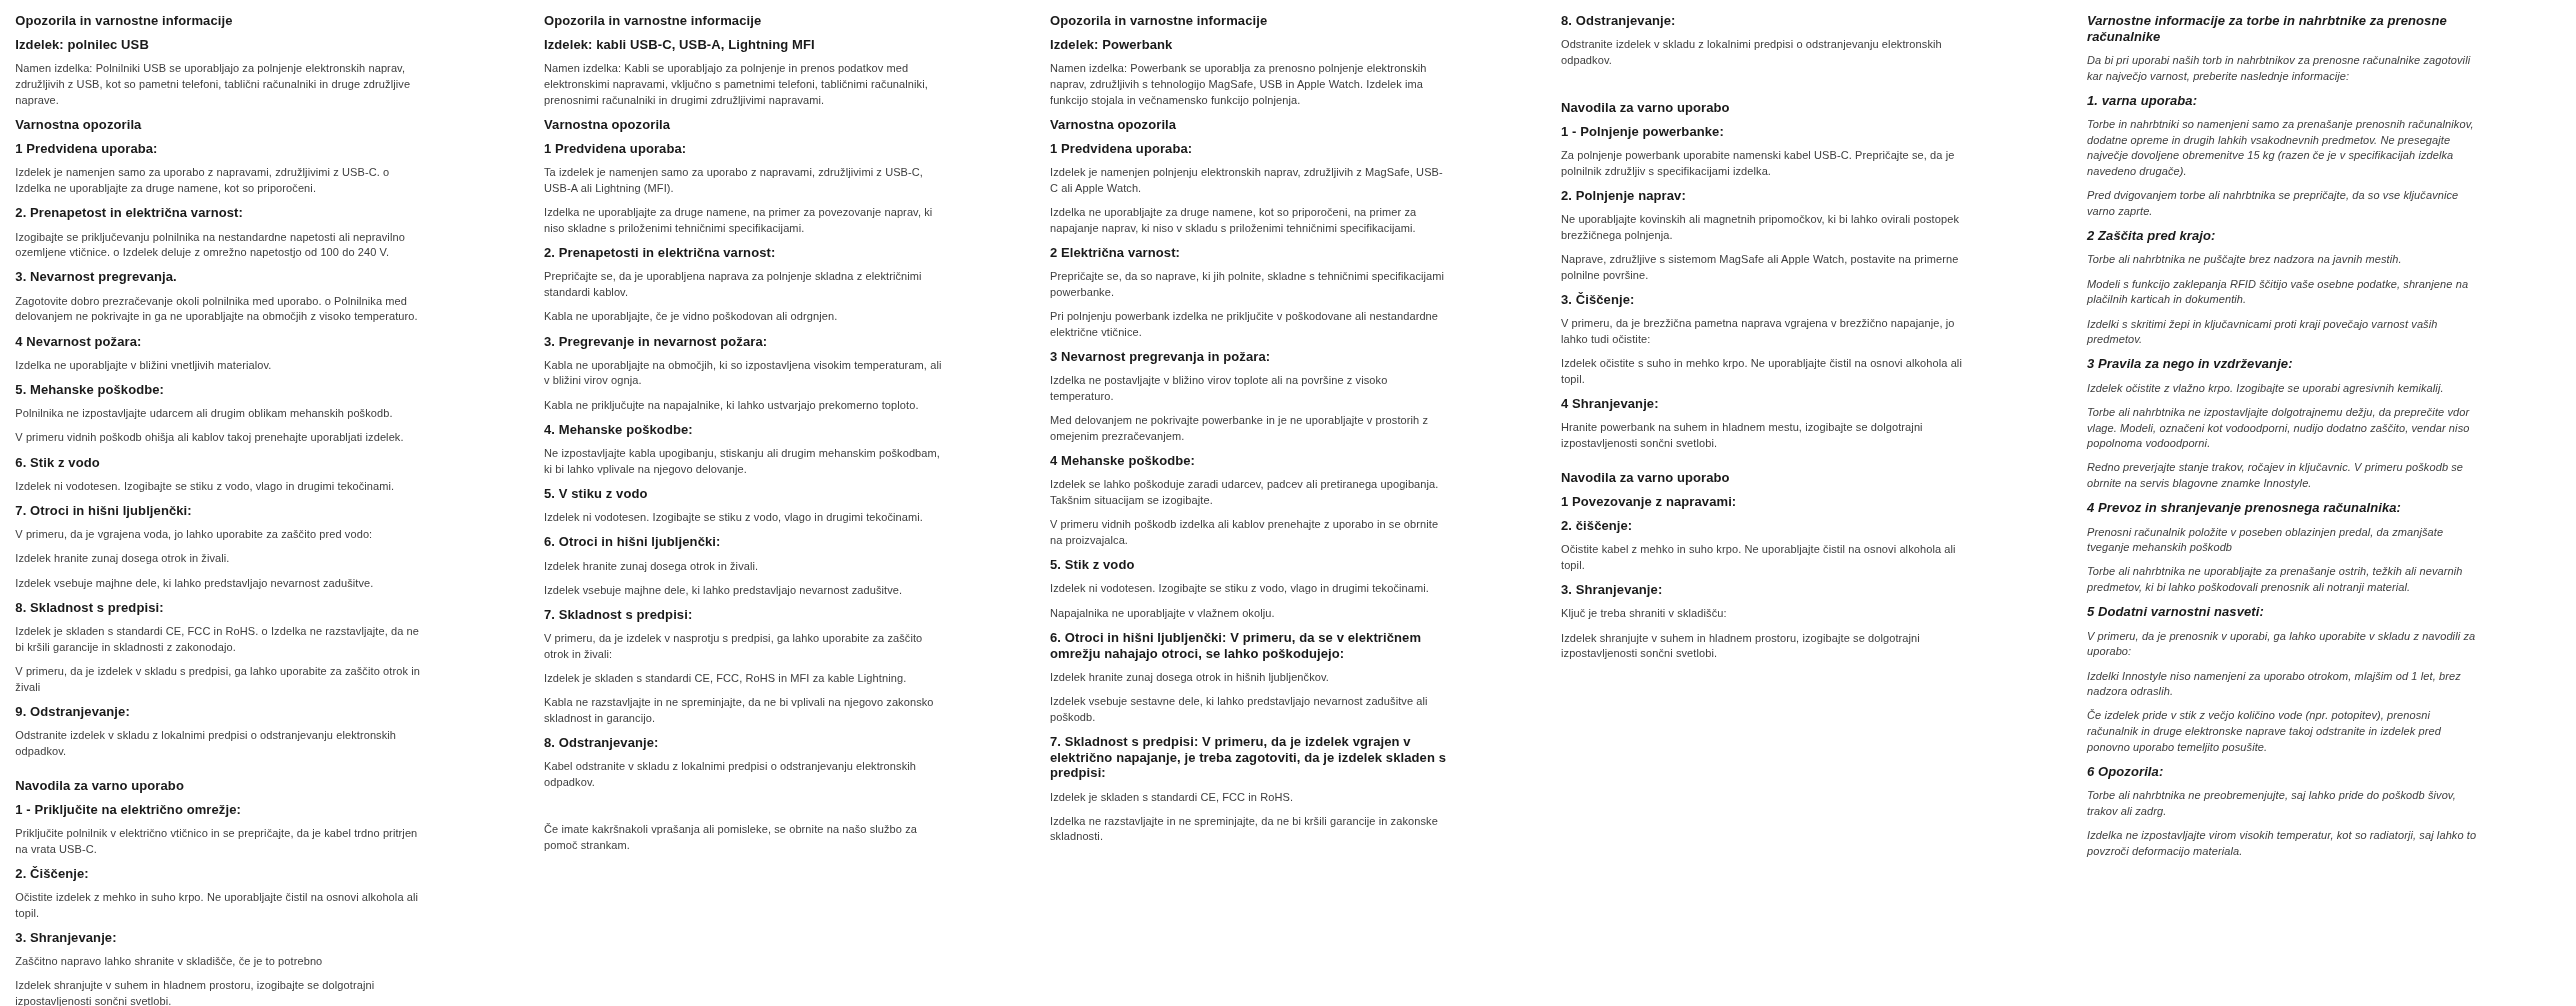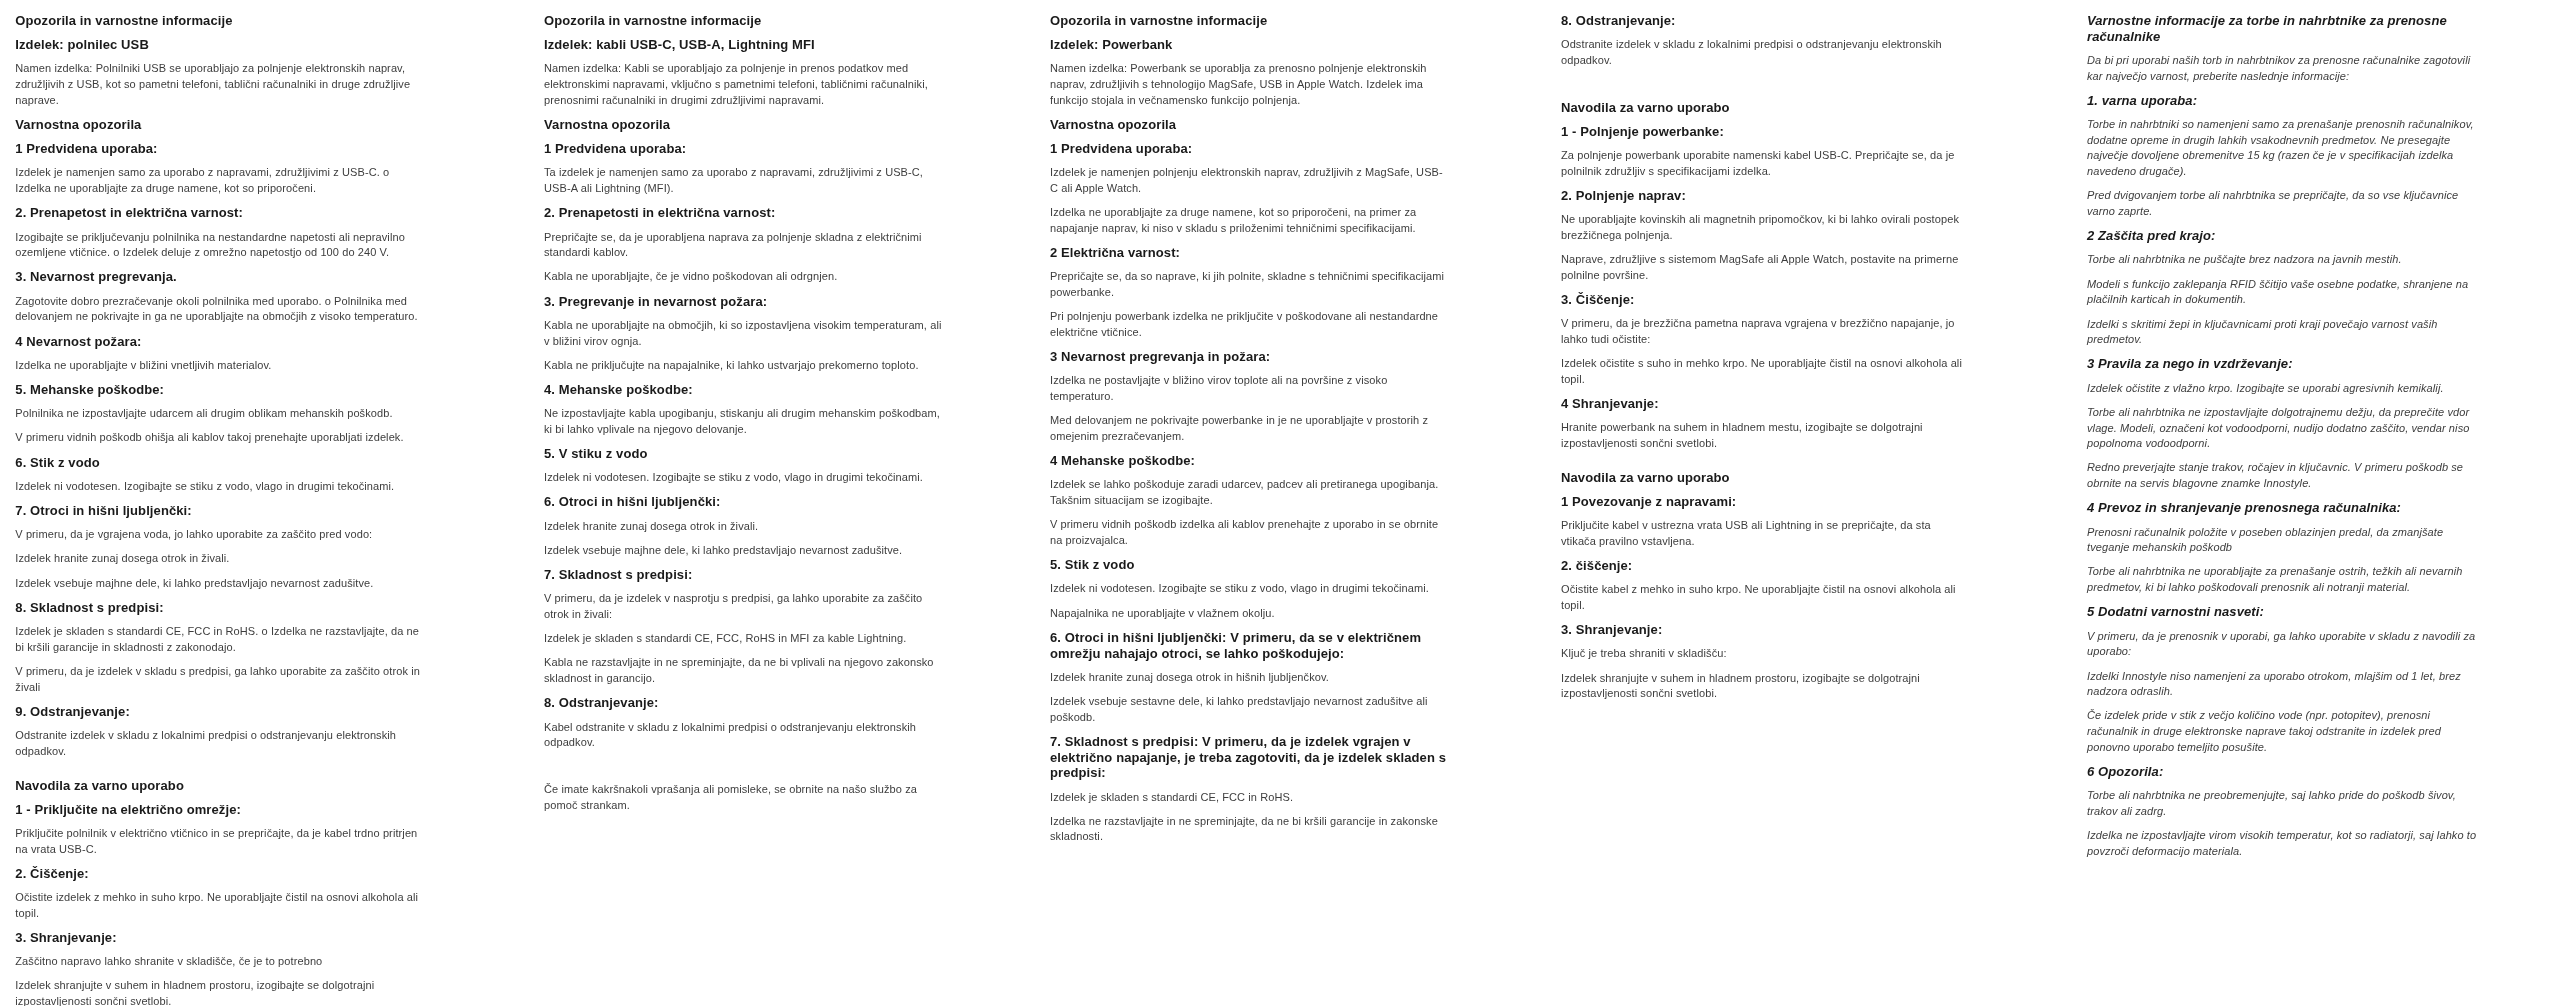--- a/index.html
+++ b/index.html
@@ -83,20 +83,21 @@
     <p>Zaščitno napravo lahko shranite v skladišče, če je to potrebno</p>
     <p>Izdelek shranjujte v suhem in hladnem prostoru, izogibajte se dolgotrajni izpostavljenosti sončni svetlobi.</p>
   </div>
 <div class="col col-2">
     <h1>Opozorila in varnostne informacije</h1>
     <h2>Izdelek: kabli USB-C, USB-A, Lightning MFI</h2>
     <p>Namen izdelka: Kabli se uporabljajo za polnjenje in prenos podatkov med elektronskimi napravami, vključno s pametnimi telefoni, tabličnimi računalniki, prenosnimi računalniki in drugimi združljivimi napravami.</p>
     <h2>Varnostna opozorila</h2>
     <h3>1 Predvidena uporaba:</h3>
     <p>Ta izdelek je namenjen samo za uporabo z napravami, združljivimi z USB-C, USB-A ali Lightning (MFI).</p>
+    <p>Izdelka ne uporabljajte za druge namene, na primer za povezovanje naprav, ki niso skladne s priloženimi tehničnimi specifikacijami.</p>
     <h3>2. Prenapetosti in električna varnost:</h3>
     <p>Prepričajte se, da je uporabljena naprava za polnjenje skladna z električnimi standardi kablov.</p>
     <p>Kabla ne uporabljajte, če je vidno poškodovan ali odrgnjen.</p>
     <h3>3. Pregrevanje in nevarnost požara:</h3>
     <p>Kabla ne uporabljajte na območjih, ki so izpostavljena visokim temperaturam, ali v bližini virov ognja.</p>
     <p>Kabla ne priključujte na napajalnike, ki lahko ustvarjajo prekomerno toploto.</p>
     <h3>4. Mehanske poškodbe:</h3>
     <p>Ne izpostavljajte kabla upogibanju, stiskanju ali drugim mehanskim poškodbam, ki bi lahko vplivale na njegovo delovanje.</p>
     <h3>5. V stiku z vodo</h3>
     <p>Izdelek ni vodotesen. Izogibajte se stiku z vodo, vlago in drugimi tekočinami.</p>
@@ -150,21 +151,20 @@
     <p>Ne uporabljajte kovinskih ali magnetnih pripomočkov, ki bi lahko ovirali postopek brezžičnega polnjenja.</p>
     <p>Naprave, združljive s sistemom MagSafe ali Apple Watch, postavite na primerne polnilne površine.</p>
     <h3>3. Čiščenje:</h3>
     <p>V primeru, da je brezžična pametna naprava vgrajena v brezžično napajanje, jo lahko tudi očistite:</p>
     <p>Izdelek očistite s suho in mehko krpo. Ne uporabljajte čistil na osnovi alkohola ali topil.</p>
     <h3>4 Shranjevanje:</h3>
     <p>Hranite powerbank na suhem in hladnem mestu, izogibajte se dolgotrajni izpostavljenosti sončni svetlobi.</p>
     <div class="gap-sm"></div>
     <h2>Navodila za varno uporabo</h2>
     <h3>1 Povezovanje z napravami:</h3>
-    <p>Priključite kabel v ustrezna vrata USB ali Lightning in se prepričajte, da sta vtikača pravilno vstavljena.</p>
     <h3>2. čiščenje:</h3>
     <p>Očistite kabel z mehko in suho krpo. Ne uporabljajte čistil na osnovi alkohola ali topil.</p>
     <h3>3. Shranjevanje:</h3>
     <p>Ključ je treba shraniti v skladišču:</p>
     <p>Izdelek shranjujte v suhem in hladnem prostoru, izogibajte se dolgotrajni izpostavljenosti sončni svetlobi.</p>
   </div>
 <div class="col col-5">
     <h1>Varnostne informacije za torbe in nahrbtnike za prenosne računalnike</h1>
     <p>Da bi pri uporabi naših torb in nahrbtnikov za prenosne računalnike zagotovili kar največjo varnost, preberite naslednje informacije:</p>
     <h3>1. varna uporaba:</h3>

